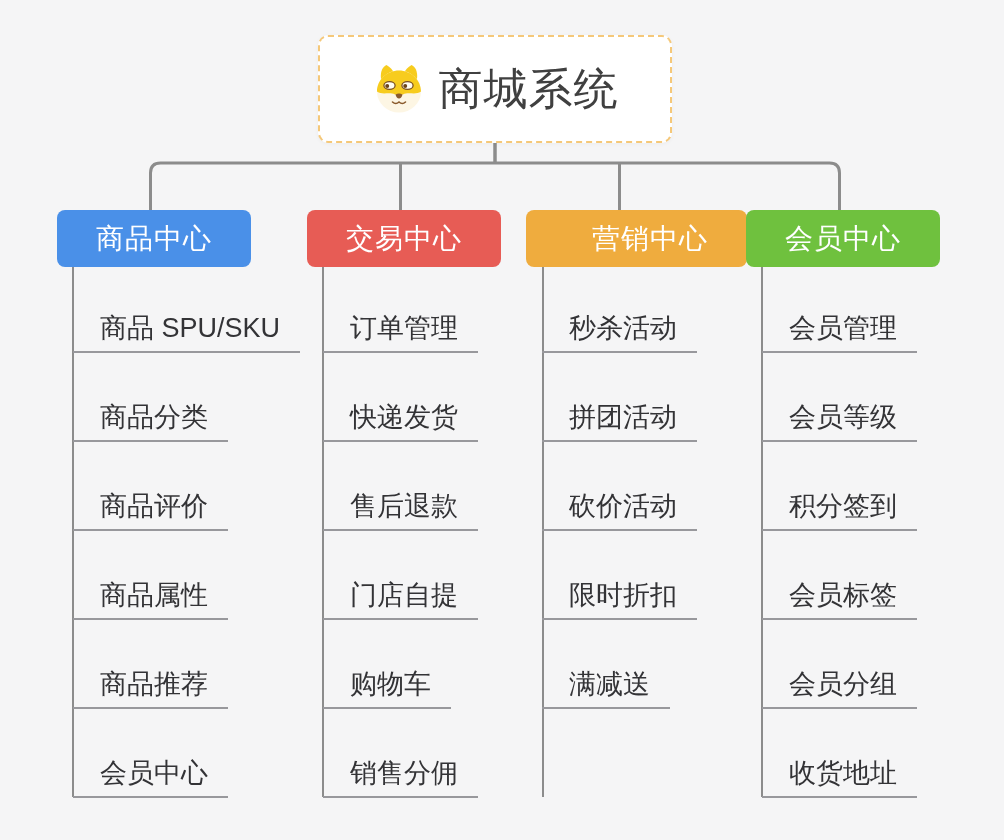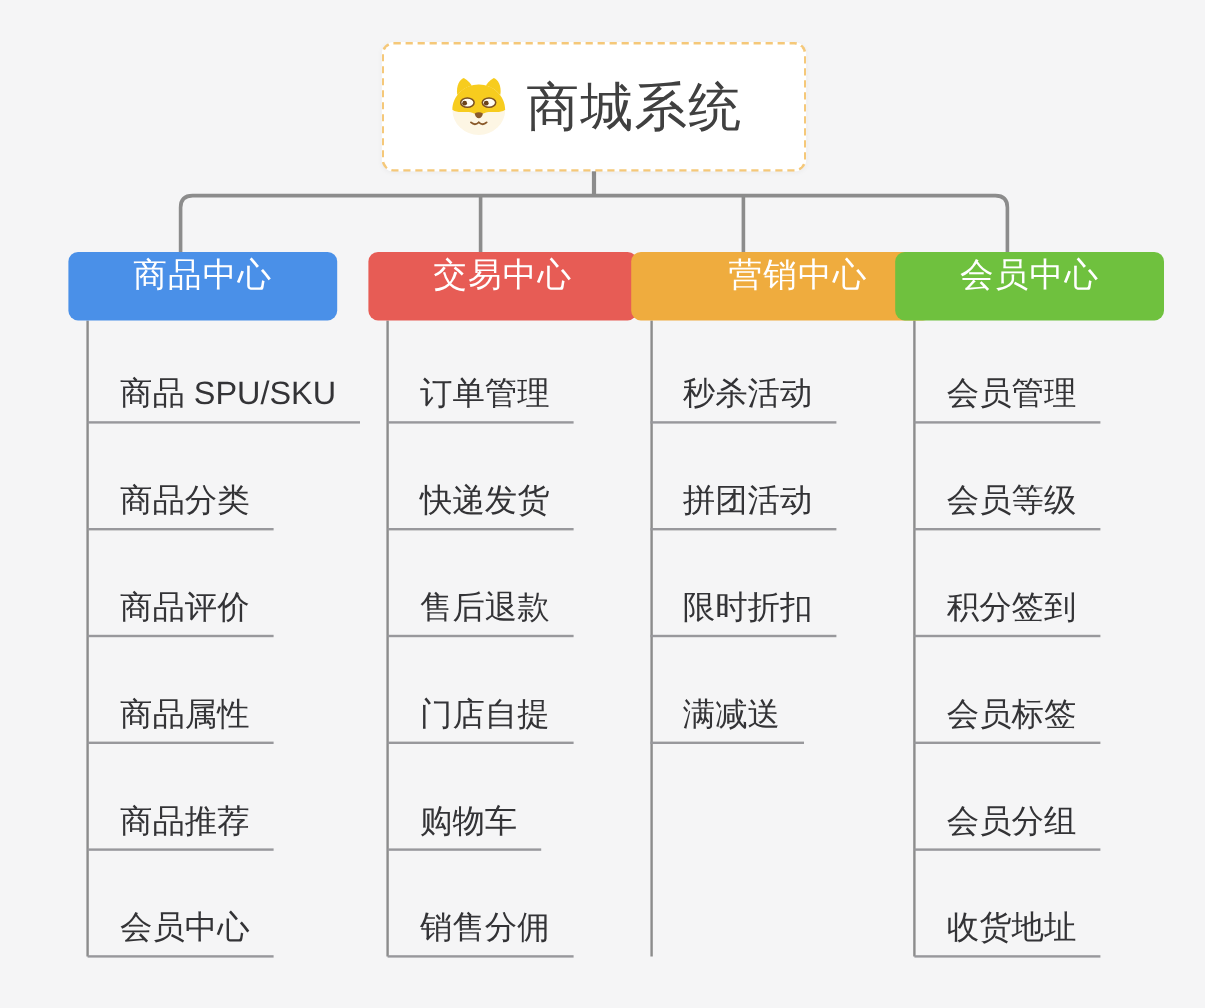--- a/index.html
+++ b/index.html
@@ -22,23 +22,23 @@
     display:flex;align-items:center;justify-content:center;gap:13px;
     box-shadow:0 1px 4px rgba(0,0,0,0.04);
   }
   .root-title{
     font-size:44px;font-weight:500;color:#404040;letter-spacing:1px;white-space:nowrap;
   }
   .dog-icon{flex:0 0 auto;}
 
   
   .branch-box{
-    position:absolute;top:210px;width:224px;height:57px;
+    position:absolute;top:210px;width:194px;height:57px;
     border-radius:8px;
-    display:flex;justify-content:center;
+    display:flex;align-items:center;justify-content:center;
     color:#ffffff;
   }
   .branch-label{font-size:28px;font-weight:500;letter-spacing:1px;white-space:nowrap;}
 
   
   .children{
     position:absolute;top:307px;
     display:flex;flex-direction:column;align-items:flex-start;gap:43px;
   }
   .child{
@@ -126,20 +126,21 @@
     <div class="branch-group">
       <div class="branch-box" style="left: 526px; background: rgb(239, 172, 62); padding-left: 27px;">
         <span class="branch-label">营销中心</span>
       </div>
       <div class="children" style="left: 542px;">
 
     <div class="child">秒杀活动</div>
 
     <div class="child">拼团活动</div>
 
+    <div class="child">砍价活动</div>
 
     <div class="child">限时折扣</div>
 
     <div class="child">满减送</div>
   </div>
     </div>
 
     <div class="branch-group">
       <div class="branch-box" style="left: 746px; background: rgb(111, 193, 62);">
         <span class="branch-label">会员中心</span>

